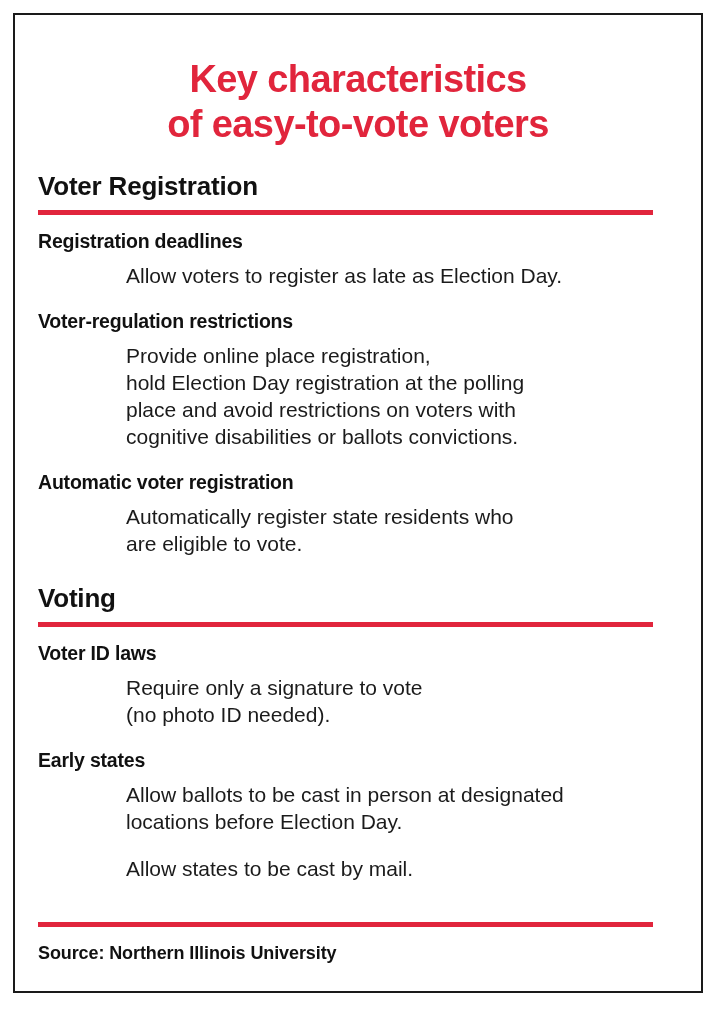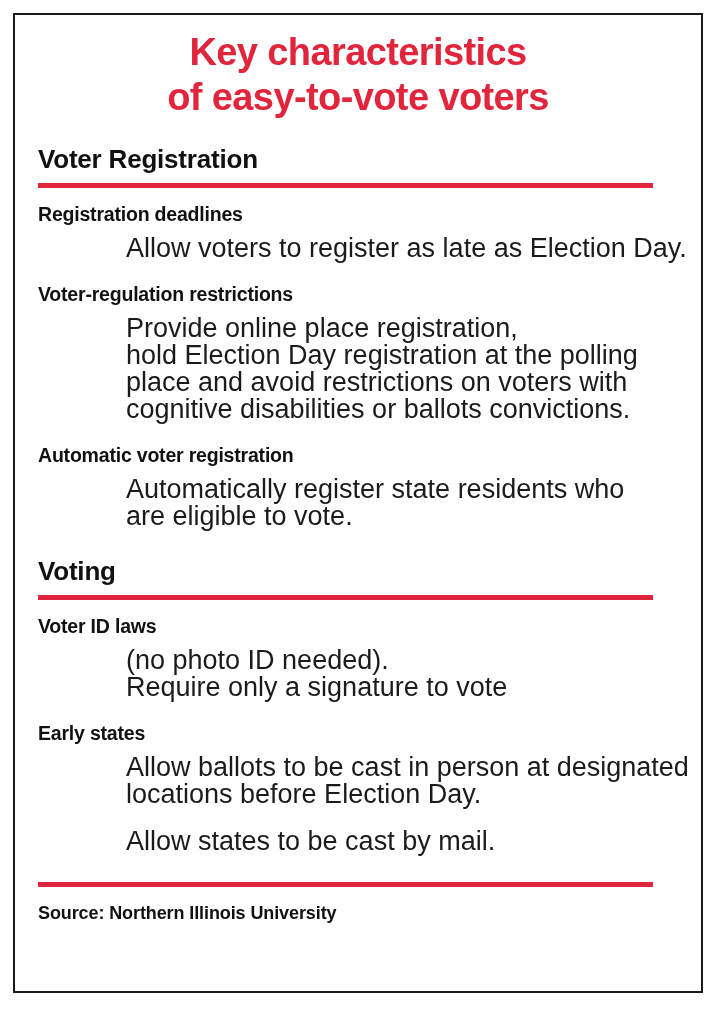--- a/index.html
+++ b/index.html
@@ -32,21 +32,21 @@
 
   
   .title {
     text-align: center;
     color: #e1253c;
     font-family: "Liberation Sans", sans-serif;
     font-weight: bold;
     font-size: 38px;
     line-height: 45px;
     letter-spacing: -0.6px;
-    padding-top: 15px;
+    padding-top: 42px;
     margin: 0 0 24px 0;
   }
   .title .tline { display: block; white-space: nowrap; }
 
   
   .section { margin: 0; }
 
   .section-heading {
     font-family: "Liberation Sans", sans-serif;
     font-weight: bold;
@@ -74,32 +74,32 @@
     font-size: 19.5px;
     line-height: 24px;
     color: #111111;
     letter-spacing: -0.2px;
     margin: 0 0 2px 0;
   }
 
   .item-body {
     font-family: "Liberation Sans", sans-serif;
     font-weight: normal;
-    font-size: 27px;
+    font-size: 21px;
     line-height: 27px;
     color: #1b1b1b;
     margin: 9px 0 0 88px;
   }
   .item-body .bline { display: block; white-space: nowrap; }
 
   
   .section-voting { margin-top: 26px; }
 
   
-  .source-wrap { margin-top: 27px; }
+  .source-wrap { margin-top: 40px; }
   .source-rule {
     height: 5px;
     background: #e1253c;
     width: 615px;
     margin: 0 0 15px 0;
   }
   .source-text {
     font-family: "Liberation Sans", sans-serif;
     font-weight: bold;
     font-size: 18px;
@@ -150,22 +150,22 @@
       </div>
     </div>
 
     <div class="section section-voting">
       <h2 class="section-heading">Voting</h2>
       <div class="rule"></div>
 
       <div class="item">
         <div class="item-title">Voter ID laws</div>
         <div class="item-body">
+          <span class="bline">Require only a signature to vote</span>
           <span class="bline">(no photo ID needed).</span>
-          <span class="bline">Require only a signature to vote</span>
         </div>
       </div>
 
       <div class="item">
         <div class="item-title">Early states</div>
         <div class="item-body">
           <span class="bline">Allow ballots to be cast in person at designated</span>
           <span class="bline">locations before Election Day.</span>
         </div>
       </div>

